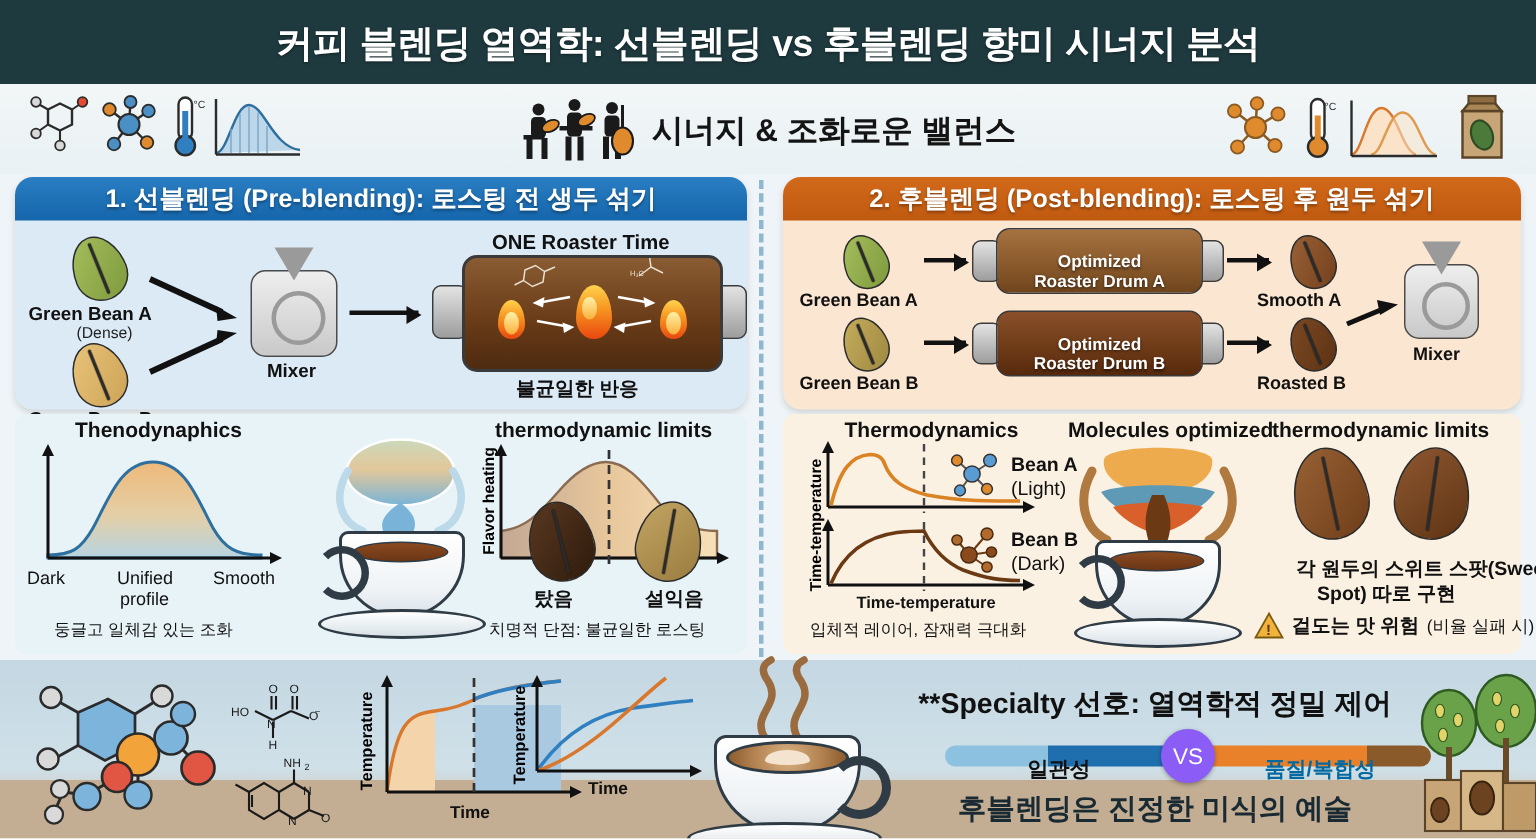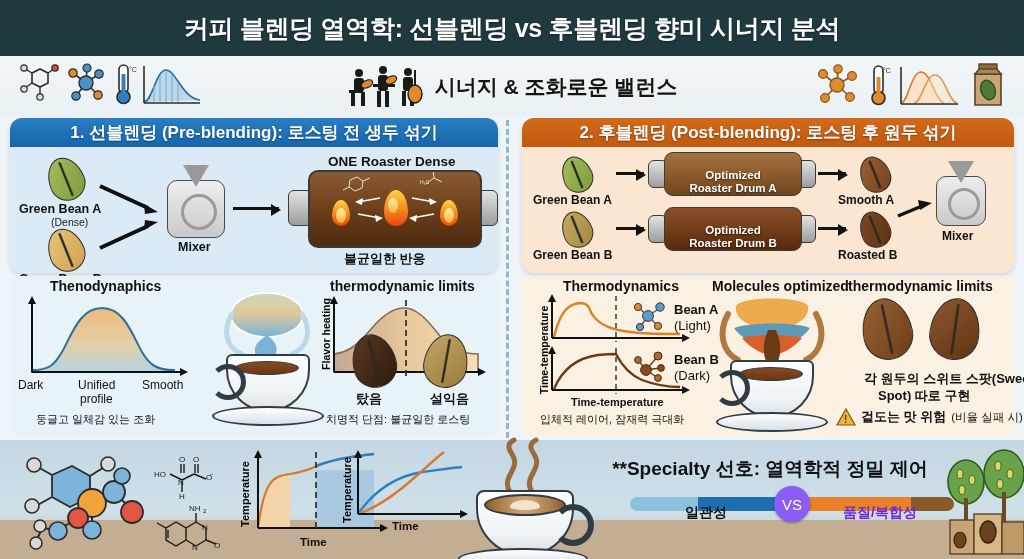--- a/index.html
+++ b/index.html
@@ -244,21 +244,21 @@
   </svg>
 
   <div class="mixer" style="left:167px;top:180px;width:56px;height:56px;">
     <div class="hop"></div>
     <div class="imp"></div>
   </div>
   <div class="lbl lbl-b" style="left:178px;top:240px;font-size:12.5px;">Mixer</div>
 
   <div class="arrow" style="left:233px;top:207px;width:46px;"></div>
 
-  <div class="lbl lbl-b" style="left:328px;top:154px;font-size:13.5px;">ONE Roaster Dense</div>
+  <div class="lbl lbl-b" style="left:328px;top:154px;font-size:13.5px;">ONE Roaster Time</div>
 
   <div style="position:absolute;left:300px;top:170px;width:186px;height:74px;">
     <div class="drum-cap" style="left:-12px;"></div>
     <div class="drum-cap" style="right:-12px;"></div>
     <div style="position:absolute;left:8px;top:0;width:170px;height:74px;border:2px solid #3a3a3a;border-radius:10px;
          background:linear-gradient(180deg,#8a5c33 0%,#6a3c18 55%,#4e2b10 100%);overflow:hidden;">
       <div class="flame" style="left:22px;top:28px;"></div>
       <div class="flame" style="left:74px;top:18px;width:24px;height:36px;"></div>
       <div class="flame" style="left:130px;top:28px;"></div>
       <svg style="position:absolute;left:0;top:0;" width="170" height="74">
@@ -632,22 +632,23 @@
   </div>
 
   <div style="position:absolute;left:600px;top:456px;width:340px;text-align:center;font-size:19px;font-weight:bold;color:#111;white-space:nowrap;">**Specialty 선호: 열역학적 정밀 제어</div>
 
   <div style="position:absolute;left:630px;top:486px;display:flex;align-items:center;">
     <div class="vsbar" style="background:linear-gradient(90deg,#8cc1e0 0%,#8cc1e0 45%,#1f6eae 45%,#1f6eae 100%);"></div>
     <div class="vscircle">VS</div>
     <div class="vsbar" style="background:linear-gradient(90deg,#e8812a 0%,#e8812a 72%,#8a5a2a 72%,#8a5a2a 100%);"></div>
   </div>
   <div style="position:absolute;left:630px;top:504px;width:152px;text-align:center;font-size:14px;font-weight:bold;color:#111;">일관성</div>
-  <div style="position:absolute;left:804px;top:504px;width:152px;text-align:center;font-size:14px;font-weight:bold;color:#6d28d9;">품질/복합성</div>
-
+  <div style="position:absolute;left:804px;top:504px;width:152px;text-align:center;font-size:14px;font-weight:bold;color:#0369a1;">품질/복합성</div>
+
+  <div style="position:absolute;left:600px;top:526px;width:340px;text-align:center;font-size:19px;font-weight:bold;color:#1a2a33;white-space:nowrap;">후블렌딩은 진정한 미식의 예술</div>
 
   <svg style="position:absolute;left:944px;top:448px;" width="84" height="108">
     <ellipse cx="22" cy="34" rx="18" ry="22" fill="#6aa24a" stroke="#2f5a22" stroke-width="1.6"></ellipse>
     <ellipse cx="60" cy="26" rx="20" ry="24" fill="#6aa24a" stroke="#2f5a22" stroke-width="1.6"></ellipse>
     <line x1="22" y1="50" x2="22" y2="86" stroke="#6b4a28" stroke-width="4"></line>
     <line x1="60" y1="44" x2="60" y2="86" stroke="#6b4a28" stroke-width="4"></line>
     <g fill="#e0d46a" stroke="#2f5a22" stroke-width=".8">
       <ellipse cx="16" cy="26" rx="3" ry="4.5"></ellipse>
         <ellipse cx="28" cy="32" rx="3" ry="4.5"></ellipse>
       <ellipse cx="18" cy="42" rx="3" ry="4.5"></ellipse>

